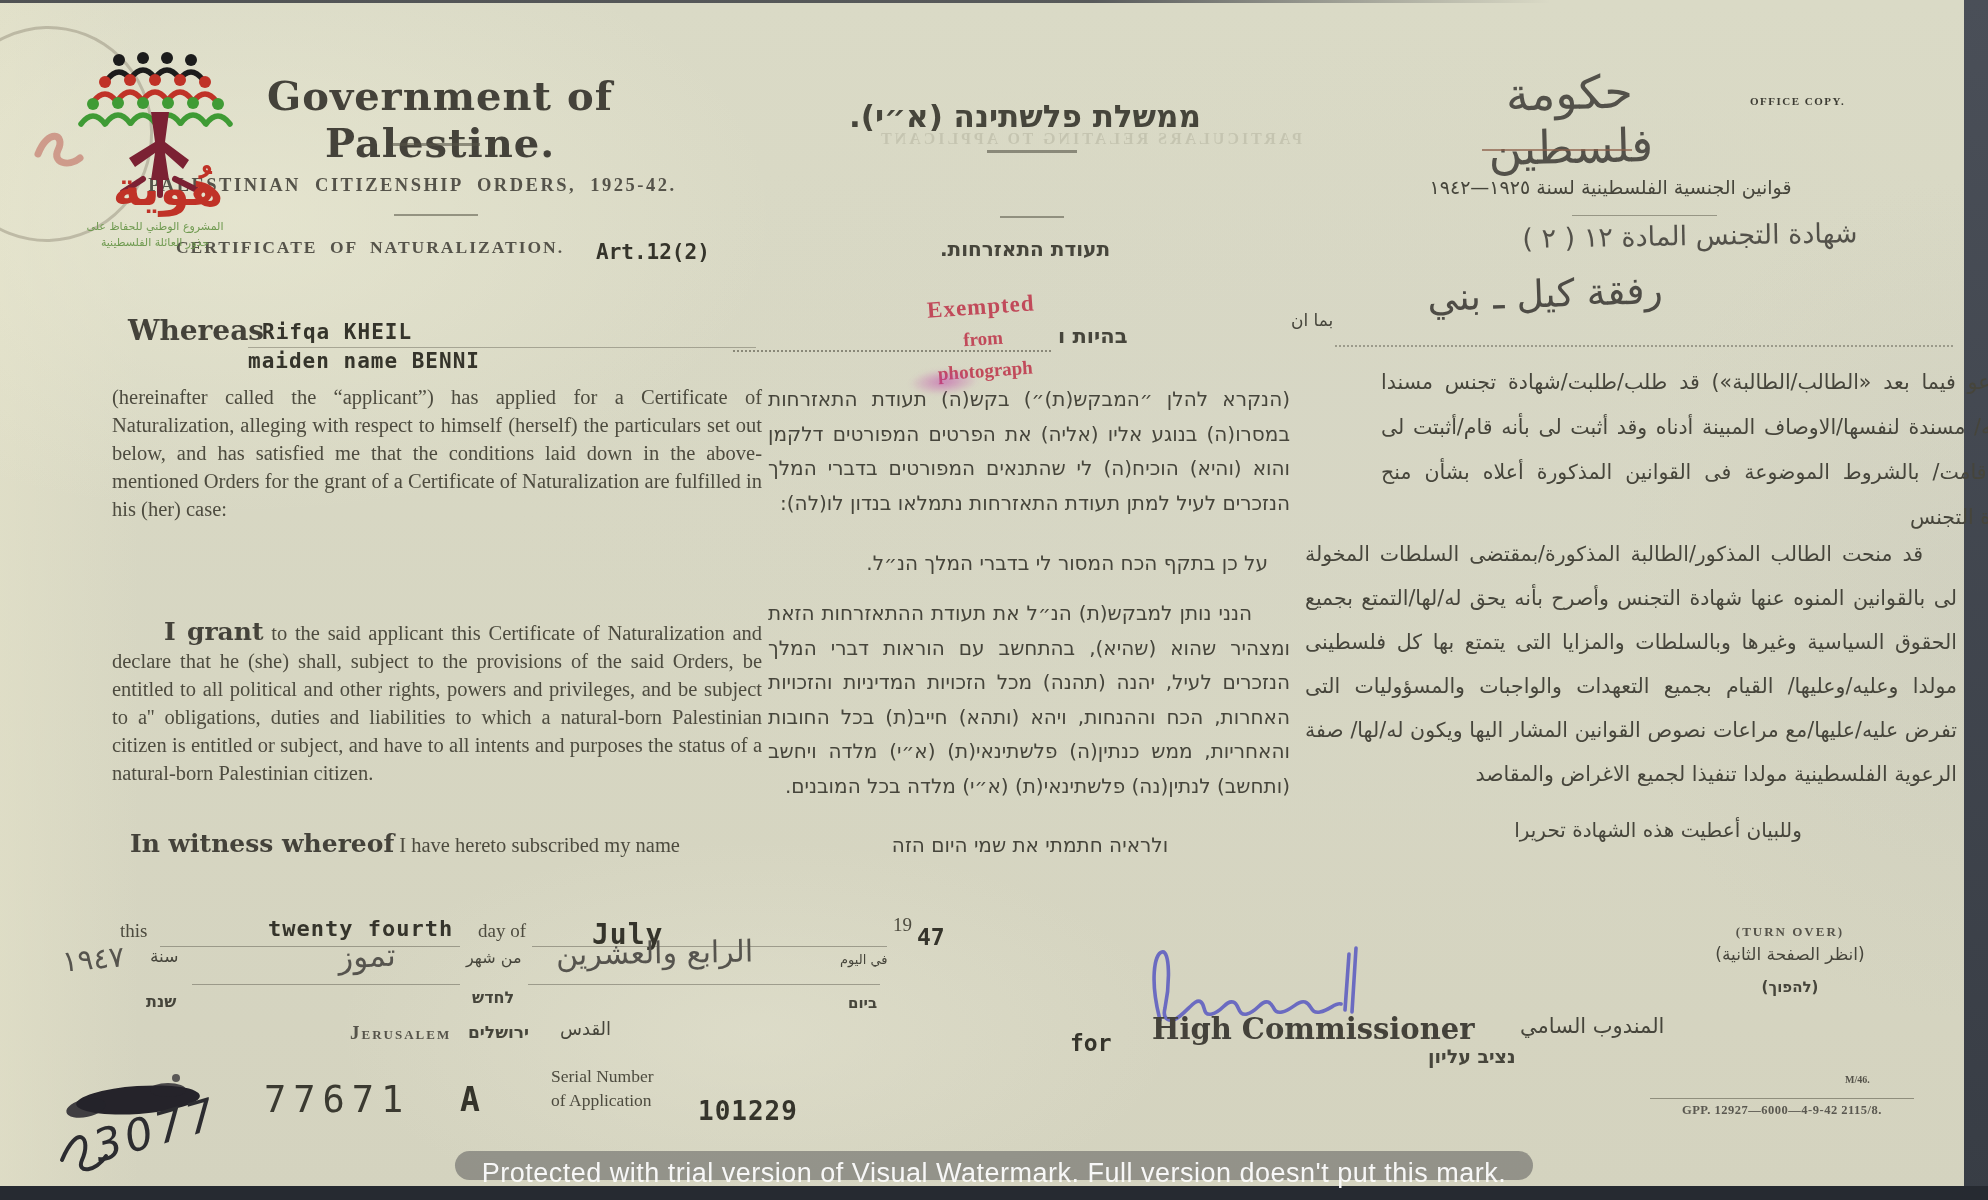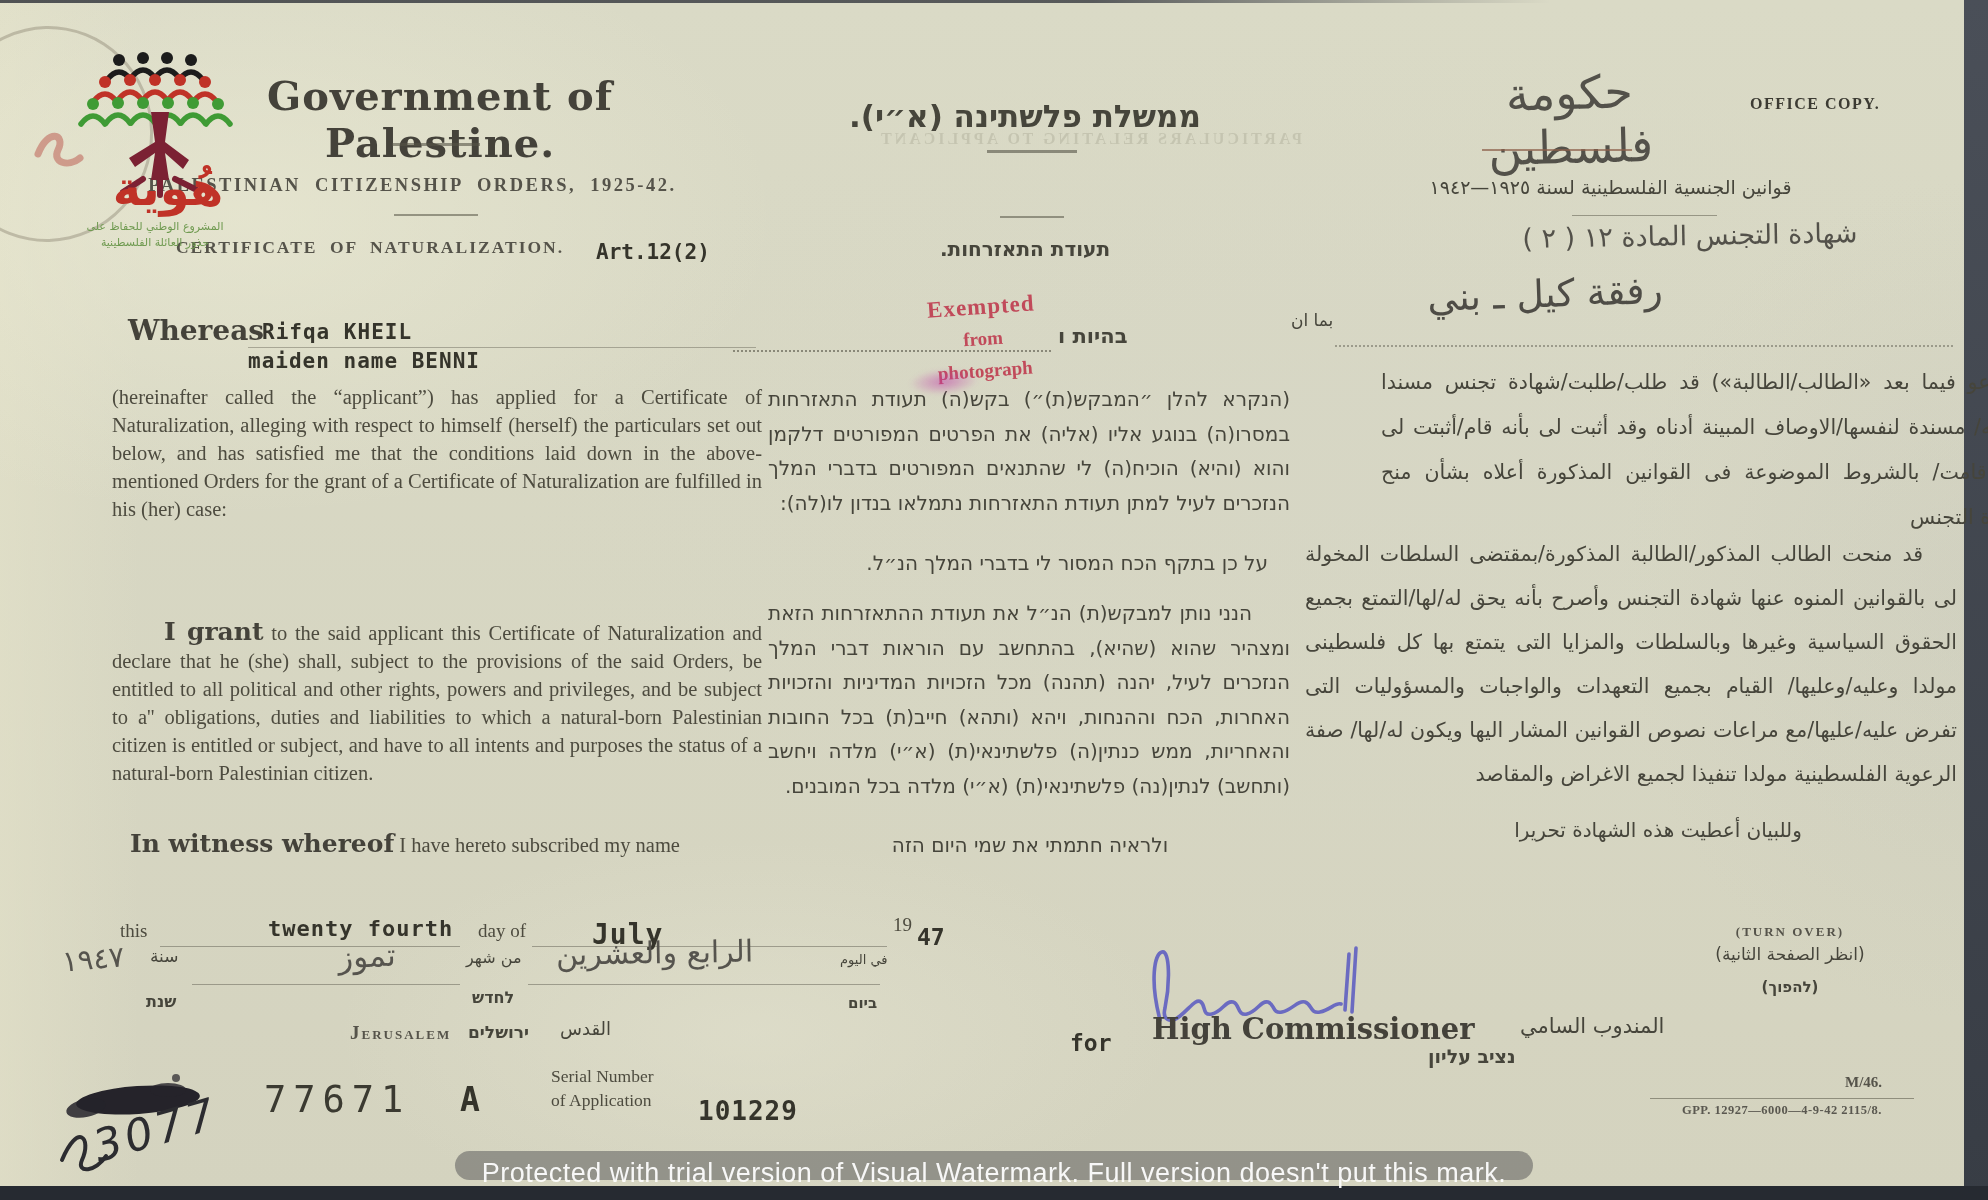--- a/index.html
+++ b/index.html
@@ -101,21 +101,21 @@
   <div class="abs serif" style="left:110px;top:175px;width:605px;text-align:center;font-size:18.5px;font-weight:bold;letter-spacing:2.5px;word-spacing:7px;color:#55534a;">PALESTINIAN CITIZENSHIP ORDERS, 1925-42.</div>
   <div class="abs" style="left:394px;top:214px;width:84px;border-top:2px solid rgba(85,83,70,.55);"></div>
   <div class="abs serif" style="left:120px;top:237px;width:500px;text-align:center;font-size:17.5px;font-weight:bold;letter-spacing:2px;word-spacing:6px;color:#55534a;">CERTIFICATE OF NATURALIZATION.</div>
   <div class="abs mono" style="left:596px;top:240px;font-size:21px;">Art.12(2)</div>
 
   <div class="abs he" style="left:790px;top:98px;width:470px;text-align:center;font-size:31px;font-weight:bold;">ממשלת פלשתינה (א״י).</div>
   <div class="abs" style="left:987px;top:150px;width:90px;border-top:3px solid rgba(85,83,70,.6);"></div>
   <div class="abs" style="left:1000px;top:216px;width:64px;border-top:2px solid rgba(85,83,70,.55);"></div>
   <div class="abs he" style="left:790px;top:237px;width:470px;text-align:center;font-size:20px;font-weight:bold;">תעודת התאזרחות.</div>
 
-  <div class="abs serif" style="left:1750px;top:95px;font-size:16px;font-weight:bold;letter-spacing:1.5px;color:#3c3b33;">OFFICE COPY.</div>
+  <div class="abs serif" style="left:1750px;top:95px;font-size:11px;font-weight:bold;letter-spacing:1.5px;color:#3c3b33;">OFFICE COPY.</div>
   <div class="abs hand" style="left:1420px;top:66px;width:300px;text-align:center;font-size:46px;direction:rtl;color:#53514a;transform:rotate(-1.5deg);">حكومة فلسطين</div>
   <div class="abs" style="left:1482px;top:149px;width:150px;border-top:2.5px solid rgba(140,94,73,.7);"></div>
   <div class="abs ar" style="left:1378px;top:176px;width:465px;text-align:center;font-size:19px;">قوانين الجنسية الفلسطينية لسنة ١٩٢٥—١٩٤٢</div>
   <div class="abs" style="left:1572px;top:215px;width:145px;border-top:1.5px solid rgba(85,83,70,.5);"></div>
   <div class="abs hand" style="left:1510px;top:220px;width:360px;text-align:center;font-size:27px;direction:rtl;color:#53514a;transform:rotate(-1deg);">شهادة التجنس المادة ١٢ ( ٢ )</div>
 
   <div class="abs serif ghost" style="left:850px;top:130px;width:480px;text-align:center;font-size:16px;font-weight:bold;letter-spacing:3px;transform:scaleX(-1);">PARTICULARS RELATING TO APPLICANT</div>
 
   <div class="abs bl" style="left:128px;top:314px;font-size:28px;">Whereas</div>
   <div class="abs mono" style="left:262px;top:320px;font-size:21px;letter-spacing:1px;">Rifqa KHEIL</div>
@@ -206,19 +206,19 @@
   </svg>
   <div class="abs hand" style="left:92px;top:1104px;font-size:44px;font-style:italic;color:#2c2c30;transform:rotate(-16deg);letter-spacing:4px;">3077</div>
 
   <div class="abs mono" style="left:264px;top:1078px;font-size:37px;letter-spacing:7px;font-weight:normal;color:#3b3a31;">77671</div>
   <div class="abs mono" style="left:460px;top:1080px;font-size:33px;">A</div>
 
   <div class="abs serif" style="left:551px;top:1066px;font-size:17.5px;color:#4d4b3f;">Serial Number</div>
   <div class="abs serif" style="left:551px;top:1090px;font-size:17.5px;color:#4d4b3f;">of Application</div>
   <div class="abs mono" style="left:698px;top:1096px;font-size:26px;letter-spacing:1px;">101229</div>
 
-  <div class="abs serif" style="left:1845px;top:1074px;font-size:15px;font-weight:bold;color:#55534a;">M/46.</div>
+  <div class="abs serif" style="left:1845px;top:1074px;font-size:10px;font-weight:bold;color:#55534a;">M/46.</div>
   <div class="abs line" style="left:1650px;top:1098px;width:264px;"></div>
   <div class="abs serif" style="left:1646px;top:1103px;width:272px;text-align:center;font-size:12.5px;font-weight:bold;letter-spacing:.5px;color:#5a5850;">GPP. 12927—6000—4-9-42  2115/8.</div>
 
   <div class="abs wm-pill" style="left:455px;top:1151px;width:1078px;height:29px;line-height:45px;font-size:27px;letter-spacing:.5px;z-index:9;">Protected with trial version of Visual Watermark. Full version doesn't put this mark.</div>
 
 </div>
 
 </body></html>

